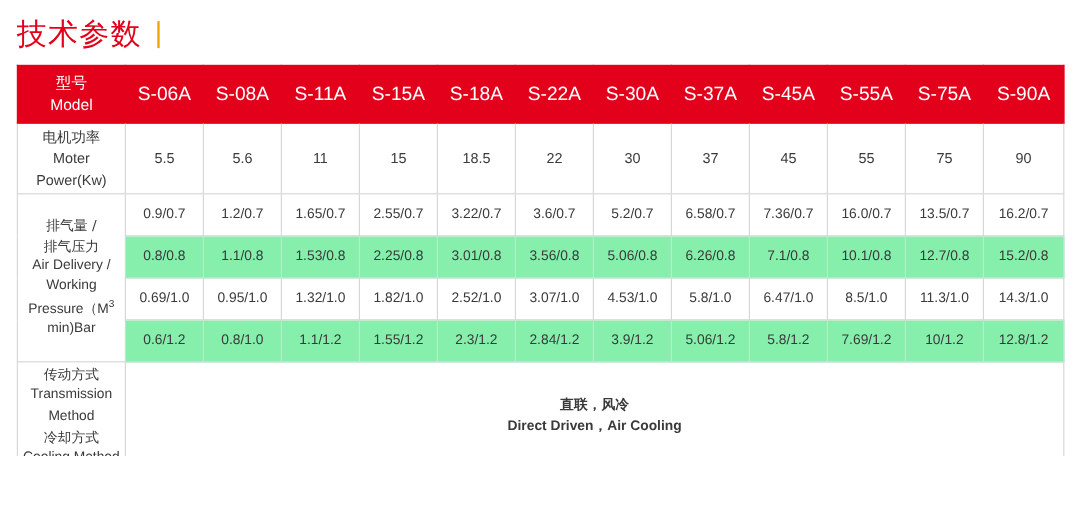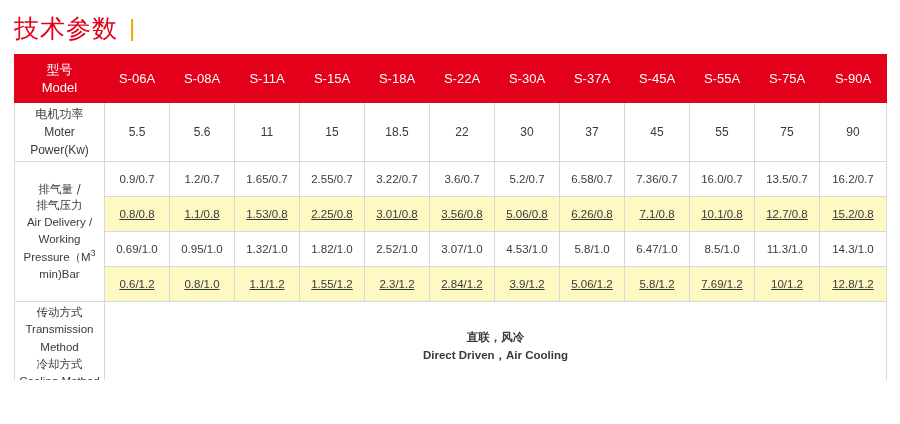--- a/index.html
+++ b/index.html
@@ -61,39 +61,39 @@
     vertical-align: middle;
     font-size: 11.5px;
     color: #3a3a3a;
     padding: 2px 1px;
   }
   
   tr.head td {
     background: #e2001a;
     color: #ffffff;
     border: 1px solid #e2001a;
-    font-size: 13px;
+    font-size: 16px;
     height: 48px;
     line-height: 1.35;
   }
   tr.head td.lbl {
     font-size: 13px;
   }
   td.lbl {
     width: 90px;
     line-height: 1.45;
     padding: 3px 2px;
   }
   .cn { font-family: "DejaVu Sans", "Liberation Sans", sans-serif; }
 
   tr.power td { height: 52px; font-size: 12px; margin-top: 16px; }
   tr.power td.lbl { line-height: 1.5; }
 
   tr.dlv td { height: 35px; }
-  tr.dlv.alt td { background: #fef9c3; text-decoration: underline; }
+  tr.dlv.alt td { background: #86efac; }
   td.dlv-label {
     line-height: 1.45;
     padding: 4px 3px;
     font-size: 11px;
   }
   tr.trans td { height: 74px; }
   td.trans-label { line-height: 1.5; font-size: 11.5px; }
   td.trans-value {
     line-height: 1.55;
     font-size: 12.5px;

